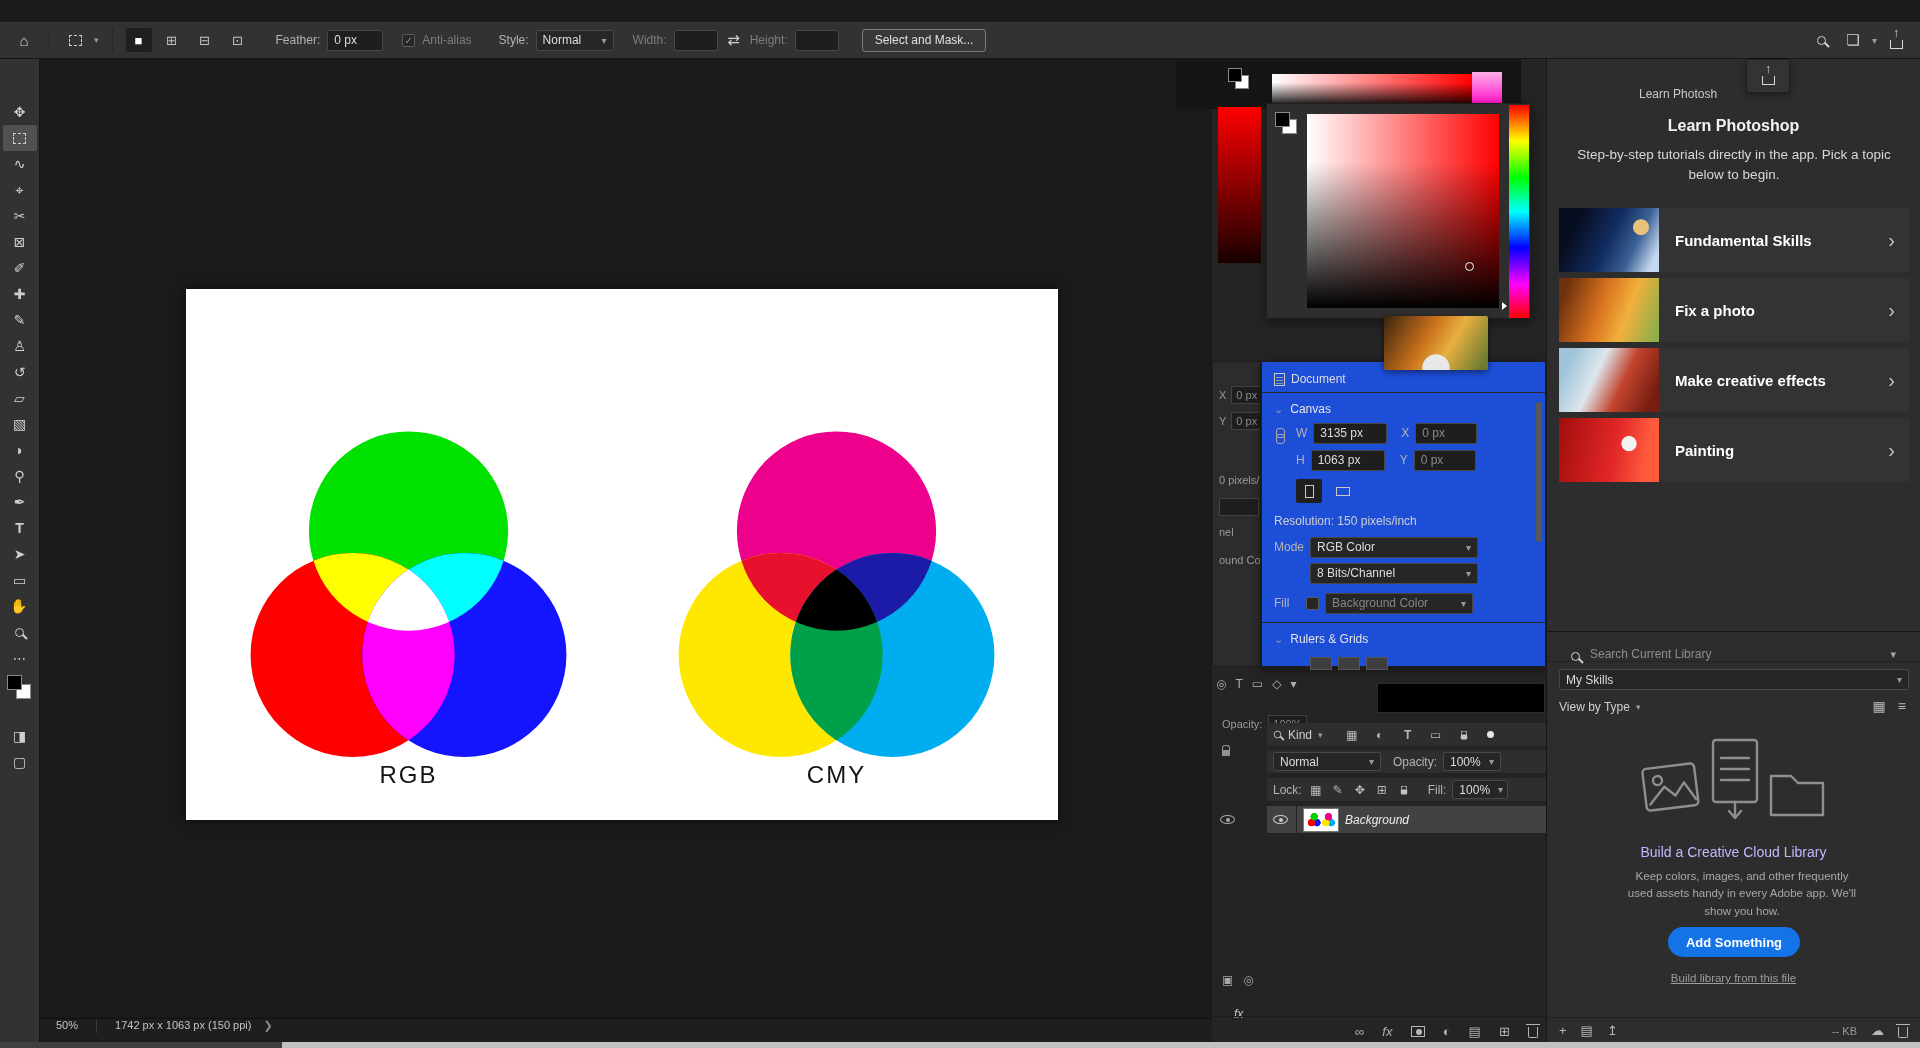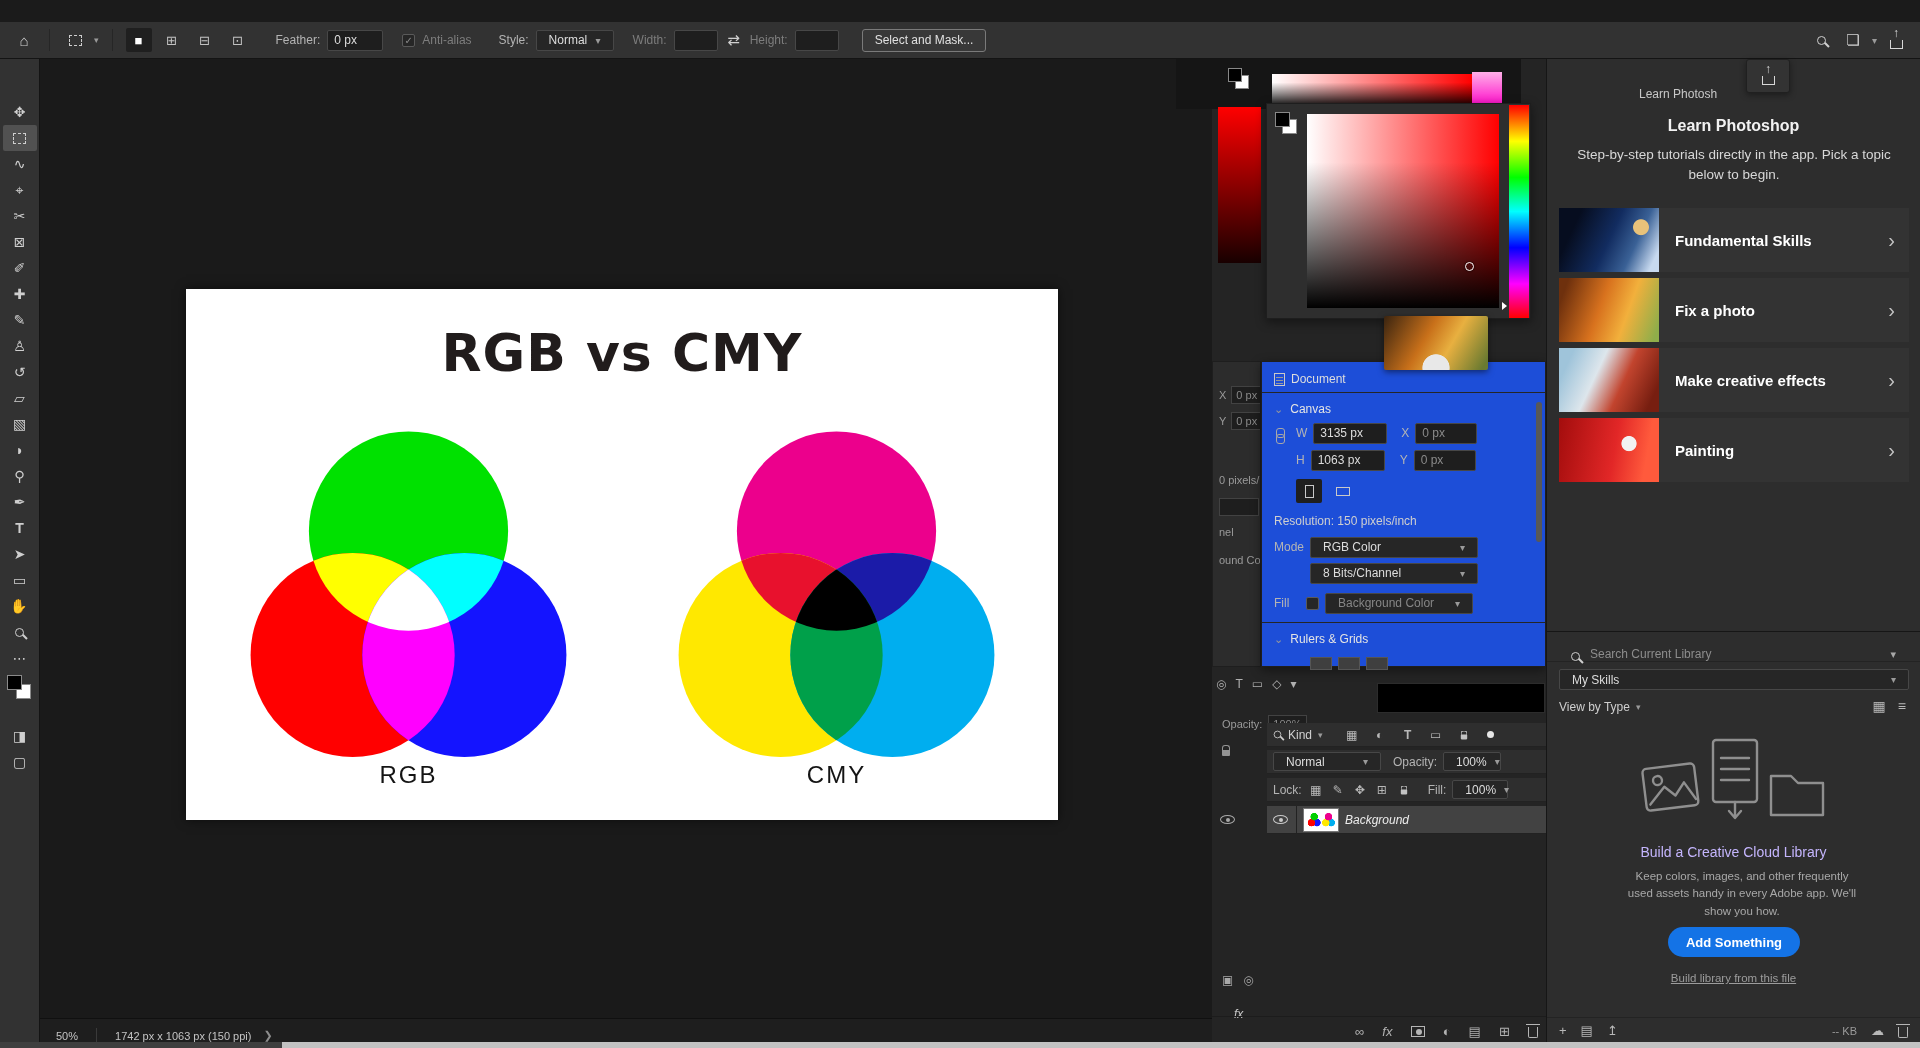--- a/index.html
+++ b/index.html
@@ -12,21 +12,21 @@
   border-bottom:1px solid #141414;display:flex;align-items:center;padding:0 12px;gap:7px}
 .vsep{width:1px;height:22px;background:#262626;margin:0 6px}
 .obicon{font-size:15px;color:#d0d0d0;display:flex;align-items:center;justify-content:center;width:24px;height:26px}
 .modebtn{width:26px;height:24px;display:flex;align-items:center;justify-content:center;color:#c2c2c2;font-size:13px;border-radius:2px}
 .modebtn.active{background:#1f1f1f;color:#fff}
 .lbl{color:#b4b4b4;font-size:12px;white-space:nowrap}
 .lbl.dim{color:#7d7d7d}
 .inp{background:#1e1e1e;border:1px solid #474747;border-radius:2px;color:#ddd;font-size:12px;
   height:21px;display:flex;align-items:center;padding:0 6px;white-space:nowrap}
 .sel{background:#262626;border:1px solid #474747;border-radius:2px;color:#ddd;font-size:12px;
-  height:21px;display:flex;align-items:center;justify-content:space-between;padding:0 12px;white-space:nowrap}
+  height:21px;display:flex;align-items:center;justify-content:space-between;padding:0 6px;white-space:nowrap}
 .sel::after{content:"▾";color:#9a9a9a;font-size:10px;margin-left:8px}
 .sel.dim{color:#868686}
 .pushbtn{border:1px solid #7a7a7a;border-radius:3px;background:#383838;color:#e0e0e0;
   height:23px;display:flex;align-items:center;padding:0 12px;font-size:12px;white-space:nowrap}
 .chk{width:13px;height:13px;border:1px solid #5a5a5a;background:#262626;border-radius:2px;
   display:inline-flex;align-items:center;justify-content:center;color:#8a8a8a;font-size:10px}
 .dash-box{width:13px;height:11px;border:1px dashed #cfcfcf;display:inline-block}
 
 .i-mag{width:9px;height:9px;border:1.6px solid #cfcfcf;border-radius:50%;position:relative;display:inline-block}
 .i-mag::after{content:"";position:absolute;width:6px;height:1.6px;background:#cfcfcf;transform:rotate(45deg);right:-5px;bottom:-2px}
@@ -56,21 +56,21 @@
 .sw-b{position:absolute;left:2px;top:2px;width:15px;height:15px;background:#000;border:1px solid #8a8a8a;z-index:2}
 .sw-w{position:absolute;left:11px;top:11px;width:15px;height:15px;background:#fff;border:1px solid #8a8a8a}
 
 .canvas{position:absolute;left:40px;top:59px;width:1172px;height:959px;background:#1a1a1a}
 .doc{position:absolute;left:146px;top:230px;width:872px;height:531px;background:#ffffff;box-shadow:0 0 10px rgba(0,0,0,.55)}
 .doc-title{position:absolute;left:0;top:34px;width:100%;text-align:center;font-family:"DejaVu Sans","Liberation Sans",sans-serif;
   font-weight:bold;font-size:52px;letter-spacing:1px;color:#211c1c}
 .venn{position:absolute;width:321px;height:328px}
 .venn-label{position:absolute;width:321px;text-align:center;top:472px;font-size:24px;letter-spacing:2px;color:#141414}
 .statusbar{position:absolute;left:40px;top:1018px;width:1172px;height:24px;background:#1e1e1e;border-top:1px solid #101010;
-  display:flex;align-items:flex-end;gap:12px;padding:0 16px;font-size:11px;color:#c4c4c4}
+  display:flex;align-items:flex-start;gap:12px;padding:0 16px;font-size:11px;color:#c4c4c4}
 .statusbar .vsep{height:14px;background:#3a3a3a}
 
 .midcol{position:absolute;left:1212px;top:59px;width:334px;height:989px;background:#242424}
 .panelbox{position:absolute;background:#1d4ed8;border:1px solid #1e1e1e;box-shadow:0 3px 10px rgba(0,0,0,.45)}
 .prow{position:absolute;left:0;width:100%;display:flex;align-items:center;gap:6px;padding:0 12px;height:22px}
 .sect{font-size:12px;color:#e4e4e4}
 .sect::before{content:"⌄";color:#9a9a9a;margin-right:7px;font-size:11px}
 .hpanel{position:absolute;background:#2c2c2c;border:1px solid #1e1e1e;overflow:hidden}
 .hcut{position:absolute;left:6px;font-size:11px;color:#9a9a9a;white-space:nowrap}
 .hinp{background:#1e1e1e;border:1px solid #424242;color:#8a8a8a;font-size:11px;height:18px;display:flex;align-items:center;padding:0 4px}
@@ -225,21 +225,20 @@
     <div class="tool" style="margin-top:20px">
         <span>◨</span>
       </div>
     <div class="tool">
         <span>▢</span>
       </div>
   </div>
 
   <div class="canvas">
     <div class="doc">
-      <div class="doc-title">RGB vs CMY</div>
 
       <svg class="venn" style="left:62px;top:140px" viewBox="0 0 264 270">
         <defs>
           <clipPath id="rgbTop">
               <circle cx="132" cy="84" r="82"></circle>
             </clipPath>
           <clipPath id="rgbRight">
               <circle cx="178" cy="186" r="84"></circle>
             </clipPath>
         </defs>

